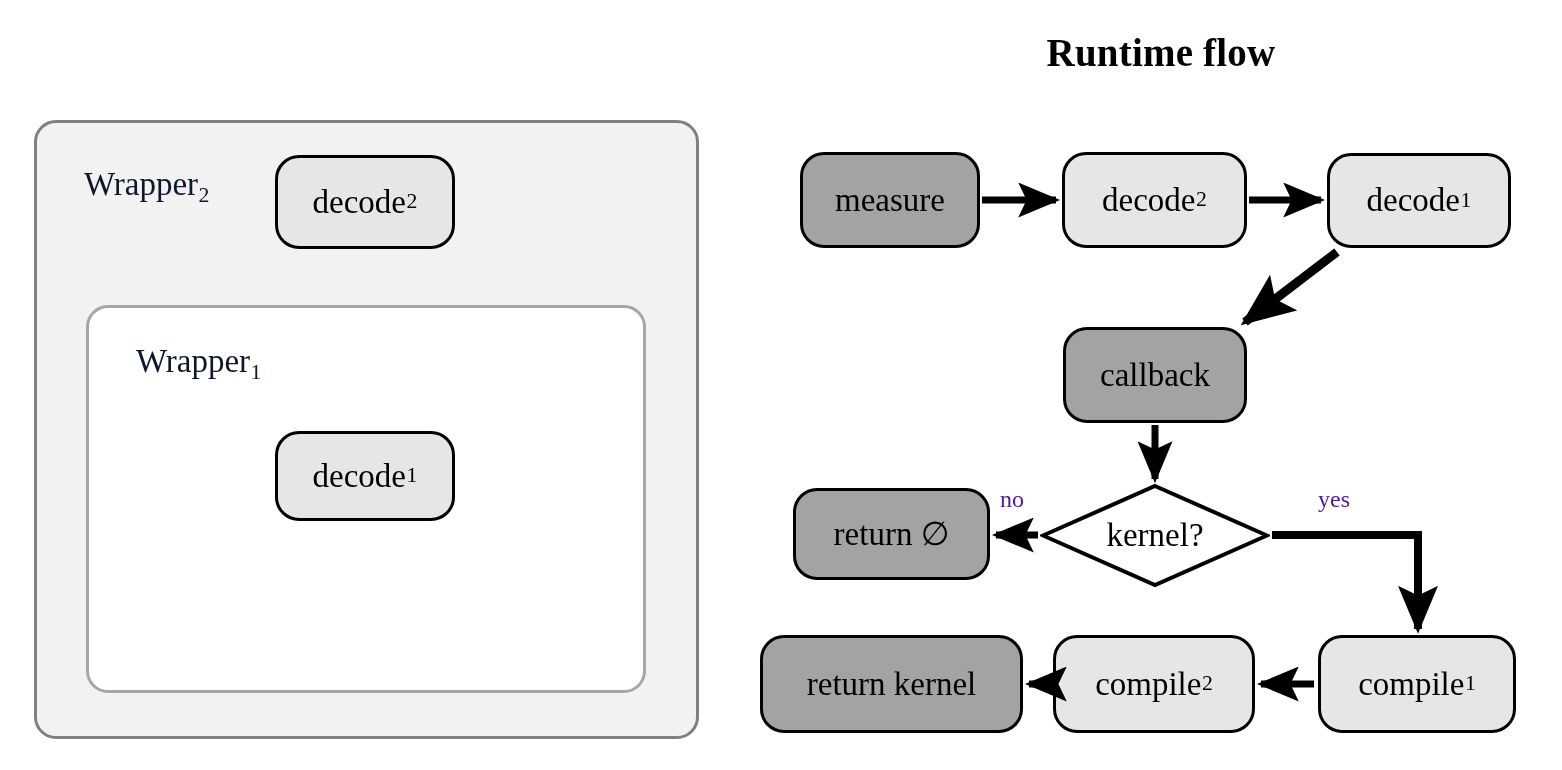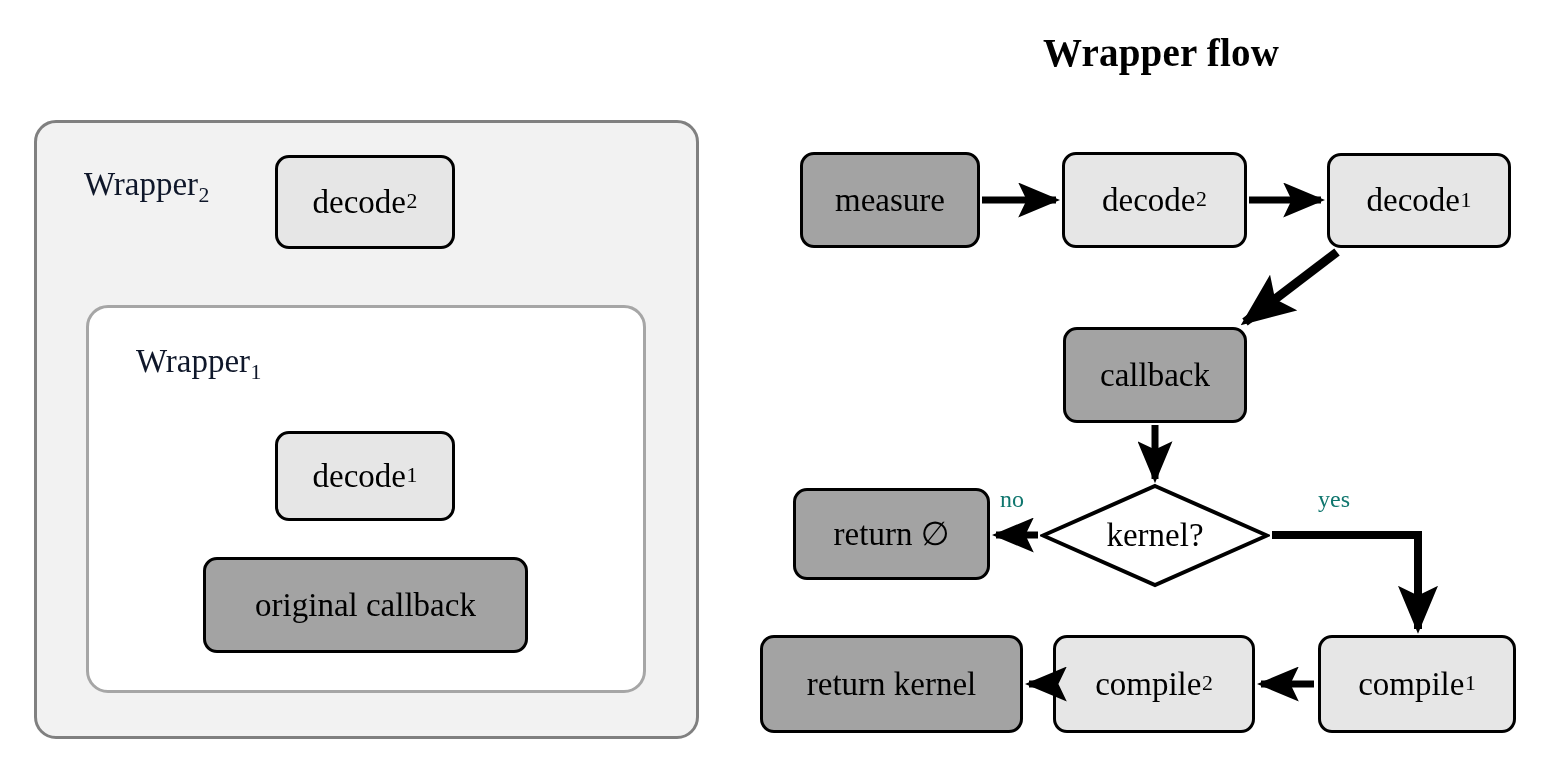--- a/index.html
+++ b/index.html
@@ -29,21 +29,21 @@
   #title-wrapper-structure { left: 0px;   top: 28px; width: 735px; }
   #title-runtime-flow      { left: 760px; top: 30px; width: 802px; }
 
   
   .node {
     position: absolute;
     box-sizing: border-box;
     display: flex;
     align-items: center;
     justify-content: center;
-    border-radius: 14px;
+    border-radius: 24px;
     font-size: 33px;
     color: #000000;
     white-space: nowrap;
     line-height: 1;
   }
   .node.white {
     background: #a3a3a3;
     border: 3px solid #000000;
   }
   .node.shaded {
@@ -117,21 +117,21 @@
     font-size: 33px;
     color: #000000;
     white-space: nowrap;
     line-height: 1;
   }
 
   
   .edge-label {
     position: absolute;
     font-size: 24px;
-    color: #0f766e;
+    color: #4c1d95;
     white-space: nowrap;
     line-height: 1;
   }
   #edge-label-no  { left: 1000px; top: 487px; }
   #edge-label-yes { left: 1318px; top: 487px; }
 
   
   #arrow-layer {
     position: absolute;
     left: 0; top: 0;
@@ -156,25 +156,22 @@
   <div class="node shaded" id="node-decode2-struct">
       <span>decode</span>
       <span class="sub">2</span>
     </div>
 
   <div class="node shaded" id="node-decode1-struct">
       <span>decode</span>
       <span class="sub">1</span>
     </div>
 
-  <div class="node white" id="node-original-callback">
-      <span>original callback</span>
-    </div>
-
-  <div class="panel-title" id="title-runtime-flow">Wrapper flow</div>
+
+  <div class="panel-title" id="title-runtime-flow">Runtime flow</div>
 
   <div class="node white" id="node-measure">
       <span>measure</span>
     </div>
 
   <div class="node shaded" id="node-decode2-flow">
       <span>decode</span>
       <span class="sub">2</span>
     </div>
 

